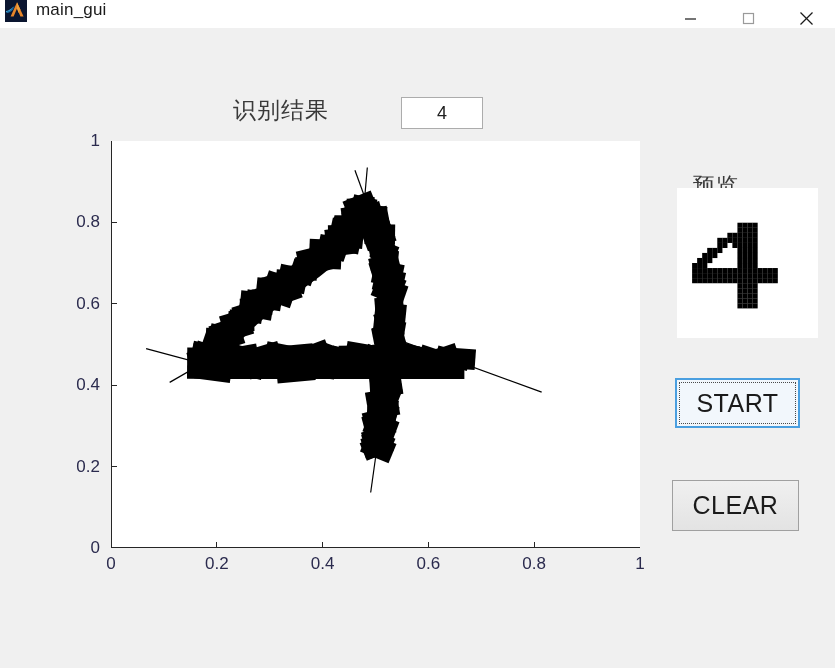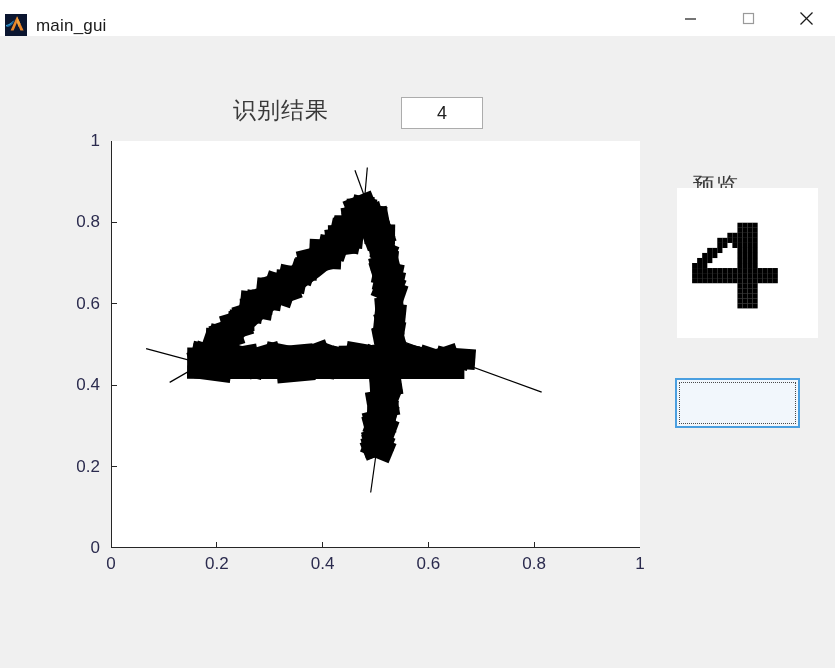--- a/index.html
+++ b/index.html
@@ -12,24 +12,24 @@
     background: #f0f0f0;
     font-family: "Liberation Sans", "DejaVu Sans", sans-serif;
     overflow: hidden;
     position: relative;
   }
 
   
   .titlebar {
     position: absolute;
     left: 0; top: 0;
-    width: 835px; height: 36px;
+    width: 835px; height: 28px;
     background: #ffffff;
     display: flex;
-    align-items: flex-end;
+    align-items: flex-start;
   }
   .app-icon {
     width: 22px; height: 22px;
     margin-left: 5px;
     background: #0b1630;
     position: relative;
     overflow: hidden;
     flex: none;
   }
   .app-icon svg { display: block; }
@@ -559,15 +559,19 @@
         <rect x="15" y="21" width="1.02" height="1.02" fill="#000000"></rect>
         <rect x="12" y="22" width="1.02" height="1.02" fill="#000000"></rect>
         <rect x="13" y="22" width="1.02" height="1.02" fill="#000000"></rect>
         <rect x="14" y="22" width="1.02" height="1.02" fill="#000000"></rect>
         <rect x="15" y="22" width="1.02" height="1.02" fill="#000000"></rect>
       </svg>
   </div>
 
   <div class="btn btn-start">
     <span class="focus-ring"></span>
+    <span>START</span>
   </div>
+  <div class="btn btn-clear">
+    <span>CLEAR</span>
+  </div>
 
 </div>
 
 </body></html>

